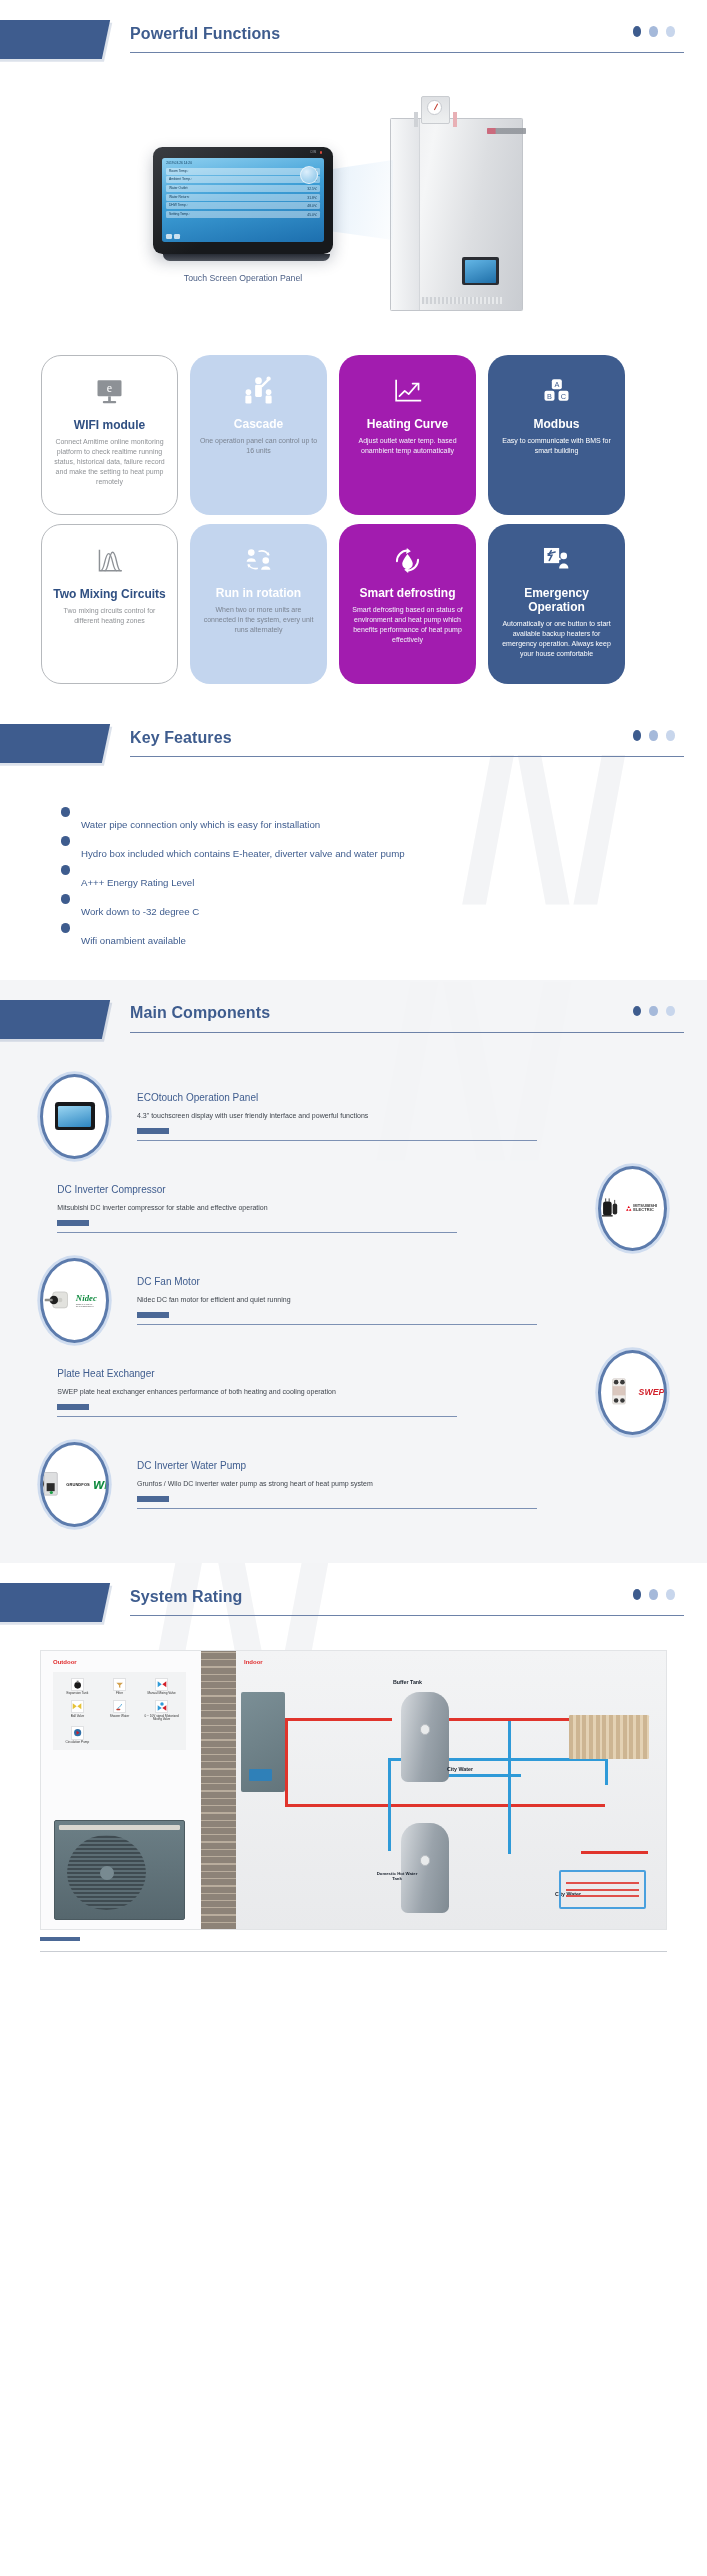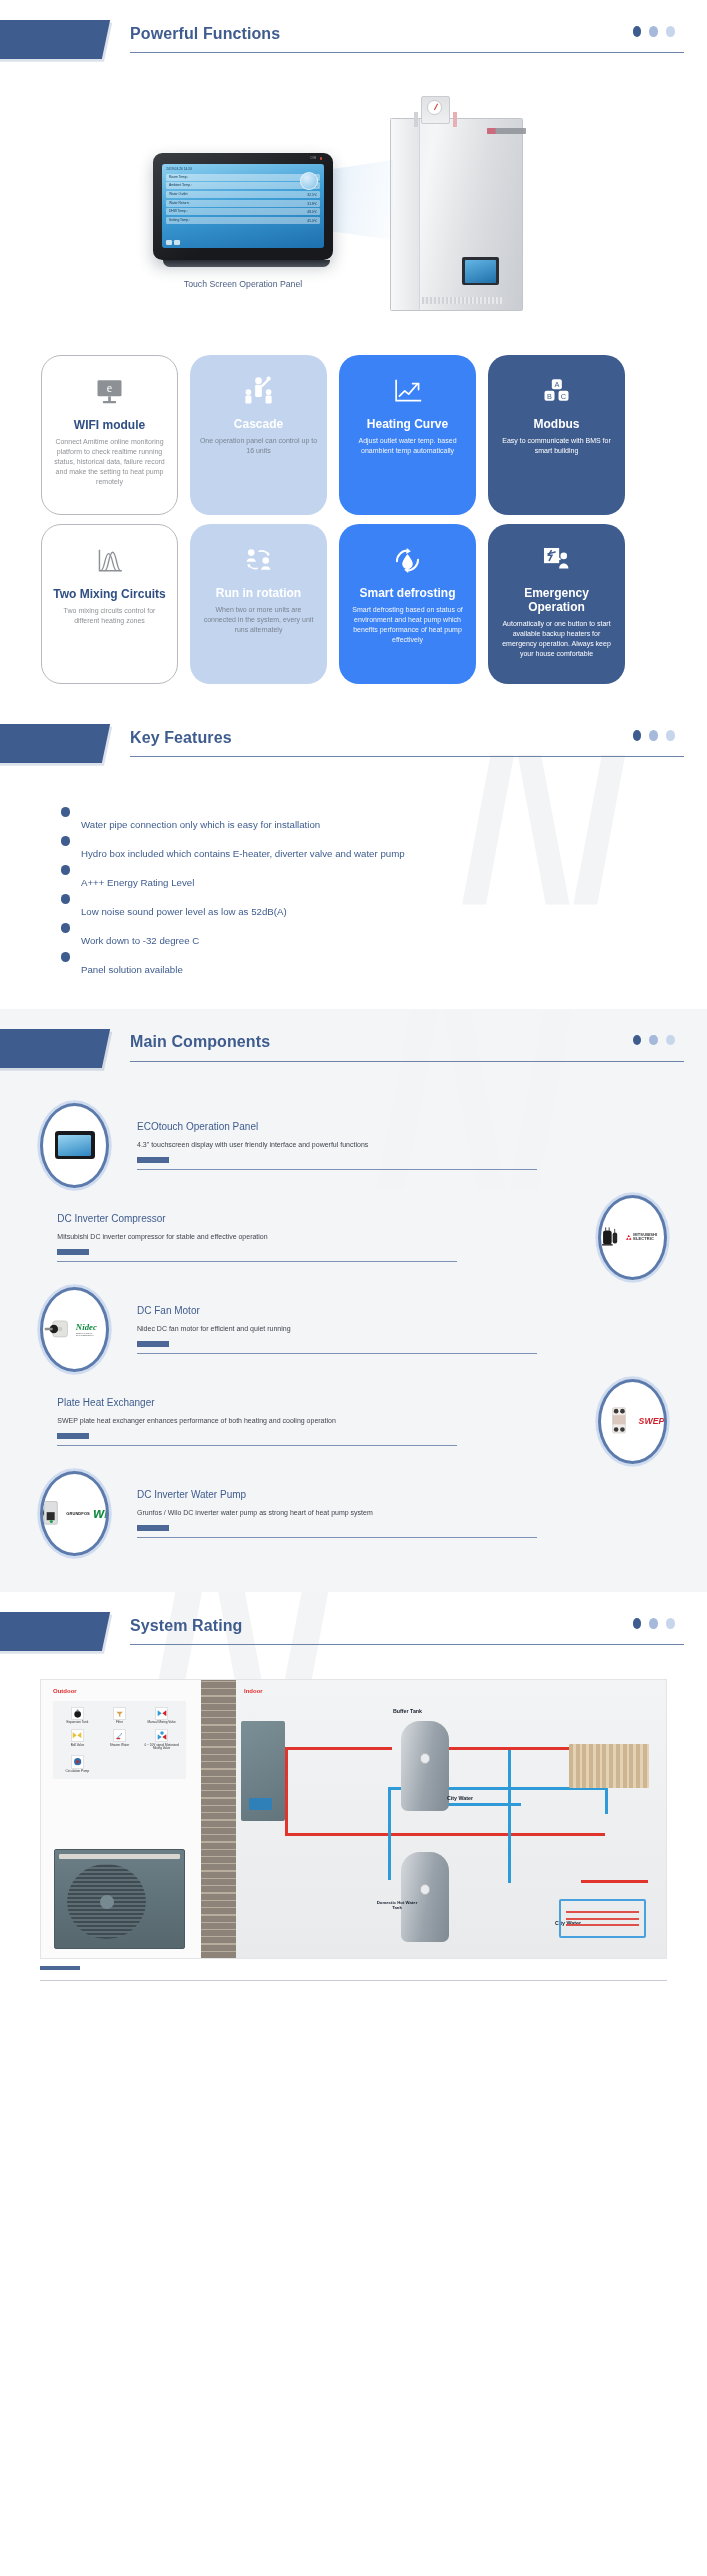--- a/index.html
+++ b/index.html
@@ -116,21 +116,21 @@
   }
   .unit-vent { position:absolute; left: 48px; bottom: 9.3px; width: 80px; height: 6.7px;
     background: repeating-linear-gradient(90deg,#cfd2d6 0 2px,#e7e9eb 2px 4px); }
 
   .beam {
     position:absolute; left: 200px; top: 80px; width: 193px; height: 80px;
     background: linear-gradient(100deg, rgba(150,195,235,0.55), rgba(190,220,245,0.05));
     clip-path: polygon(0 36%, 100% 0, 100% 100%, 0 66%);
   }
 
-  .panel-wrap { position: absolute; left: 153px; top: 73px; width: 187px; }
+  .panel-wrap { position: absolute; left: 153px; top: 67px; width: 187px; }
   .panel {
     width: 180px; height: 107px;
     background: linear-gradient(150deg,#3a3d42,#17191c 60%);
     border-radius: 9.3px;
     padding: 10.7px 9.3px 12px 9.3px;
     box-shadow: 0 6.7px 14.7px rgba(30,40,60,.28);
     position: relative;
   }
   .panel-screen {
     width: 100%; height: 100%;
@@ -181,21 +181,21 @@
     height: 160px;
     border-radius: 20px;
     padding: 14.7px 9.3px 9.3px 9.3px;
     display: flex;
     flex-direction: column;
     align-items: center;
     text-align: center;
   }
   .card.c-white { background: #fff; border: 1.3px solid #b6b9bd; }
   .card.c-light { background: #c3d5ee; }
-  .card.c-mid   { background: #3b82f6; }
+  .card.c-mid   { background: #a21caf; }
   .card.c-dark  { background: #3e5c8e; }
 
   .card-icon { height: 44px; display:flex; align-items:center; justify-content:center; margin-bottom: 4px; }
   .card-title { font-size: 12px; font-weight: bold; margin-bottom: 4.7px; line-height:1.15; }
   .card-desc  { font-size: 7px; line-height: 1.42; }
 
   .c-white .card-title { color:#2f4f82; }
   .c-white .card-desc  { color:#8f9296; }
   .c-light .card-title { color:#ffffff; }
   .c-light .card-desc  { color:#7b8492; }
@@ -529,29 +529,25 @@
       <div class="feat-item">
         <span class="feat-bullet"></span>
         <span class="feat-text">Hydro box included which contains E-heater, diverter valve and water pump</span>
       </div>
       <div class="feat-item">
         <span class="feat-bullet"></span>
         <span class="feat-text">A+++ Energy Rating Level</span>
       </div>
       <div class="feat-item">
         <span class="feat-bullet"></span>
-        <span class="feat-text">Low noise sound power level as low as 52dB(A)</span>
+        <span class="feat-text">Work down to -32 degree C</span>
       </div>
       <div class="feat-item">
         <span class="feat-bullet"></span>
-        <span class="feat-text">Work down to -32 degree C</span>
-      </div>
-      <div class="feat-item">
-        <span class="feat-bullet"></span>
-        <span class="feat-text">Panel solution available</span>
+        <span class="feat-text">Wifi onambient available</span>
       </div>
     </div>
   </div>
 
   <div class="components-section">
     <div class="wm" style="left:374px; top:-27px; font-size:240px;">/\/</div>
 
     <div class="section-head">
       <div class="head-tag"></div>
       <div class="head-inner">

